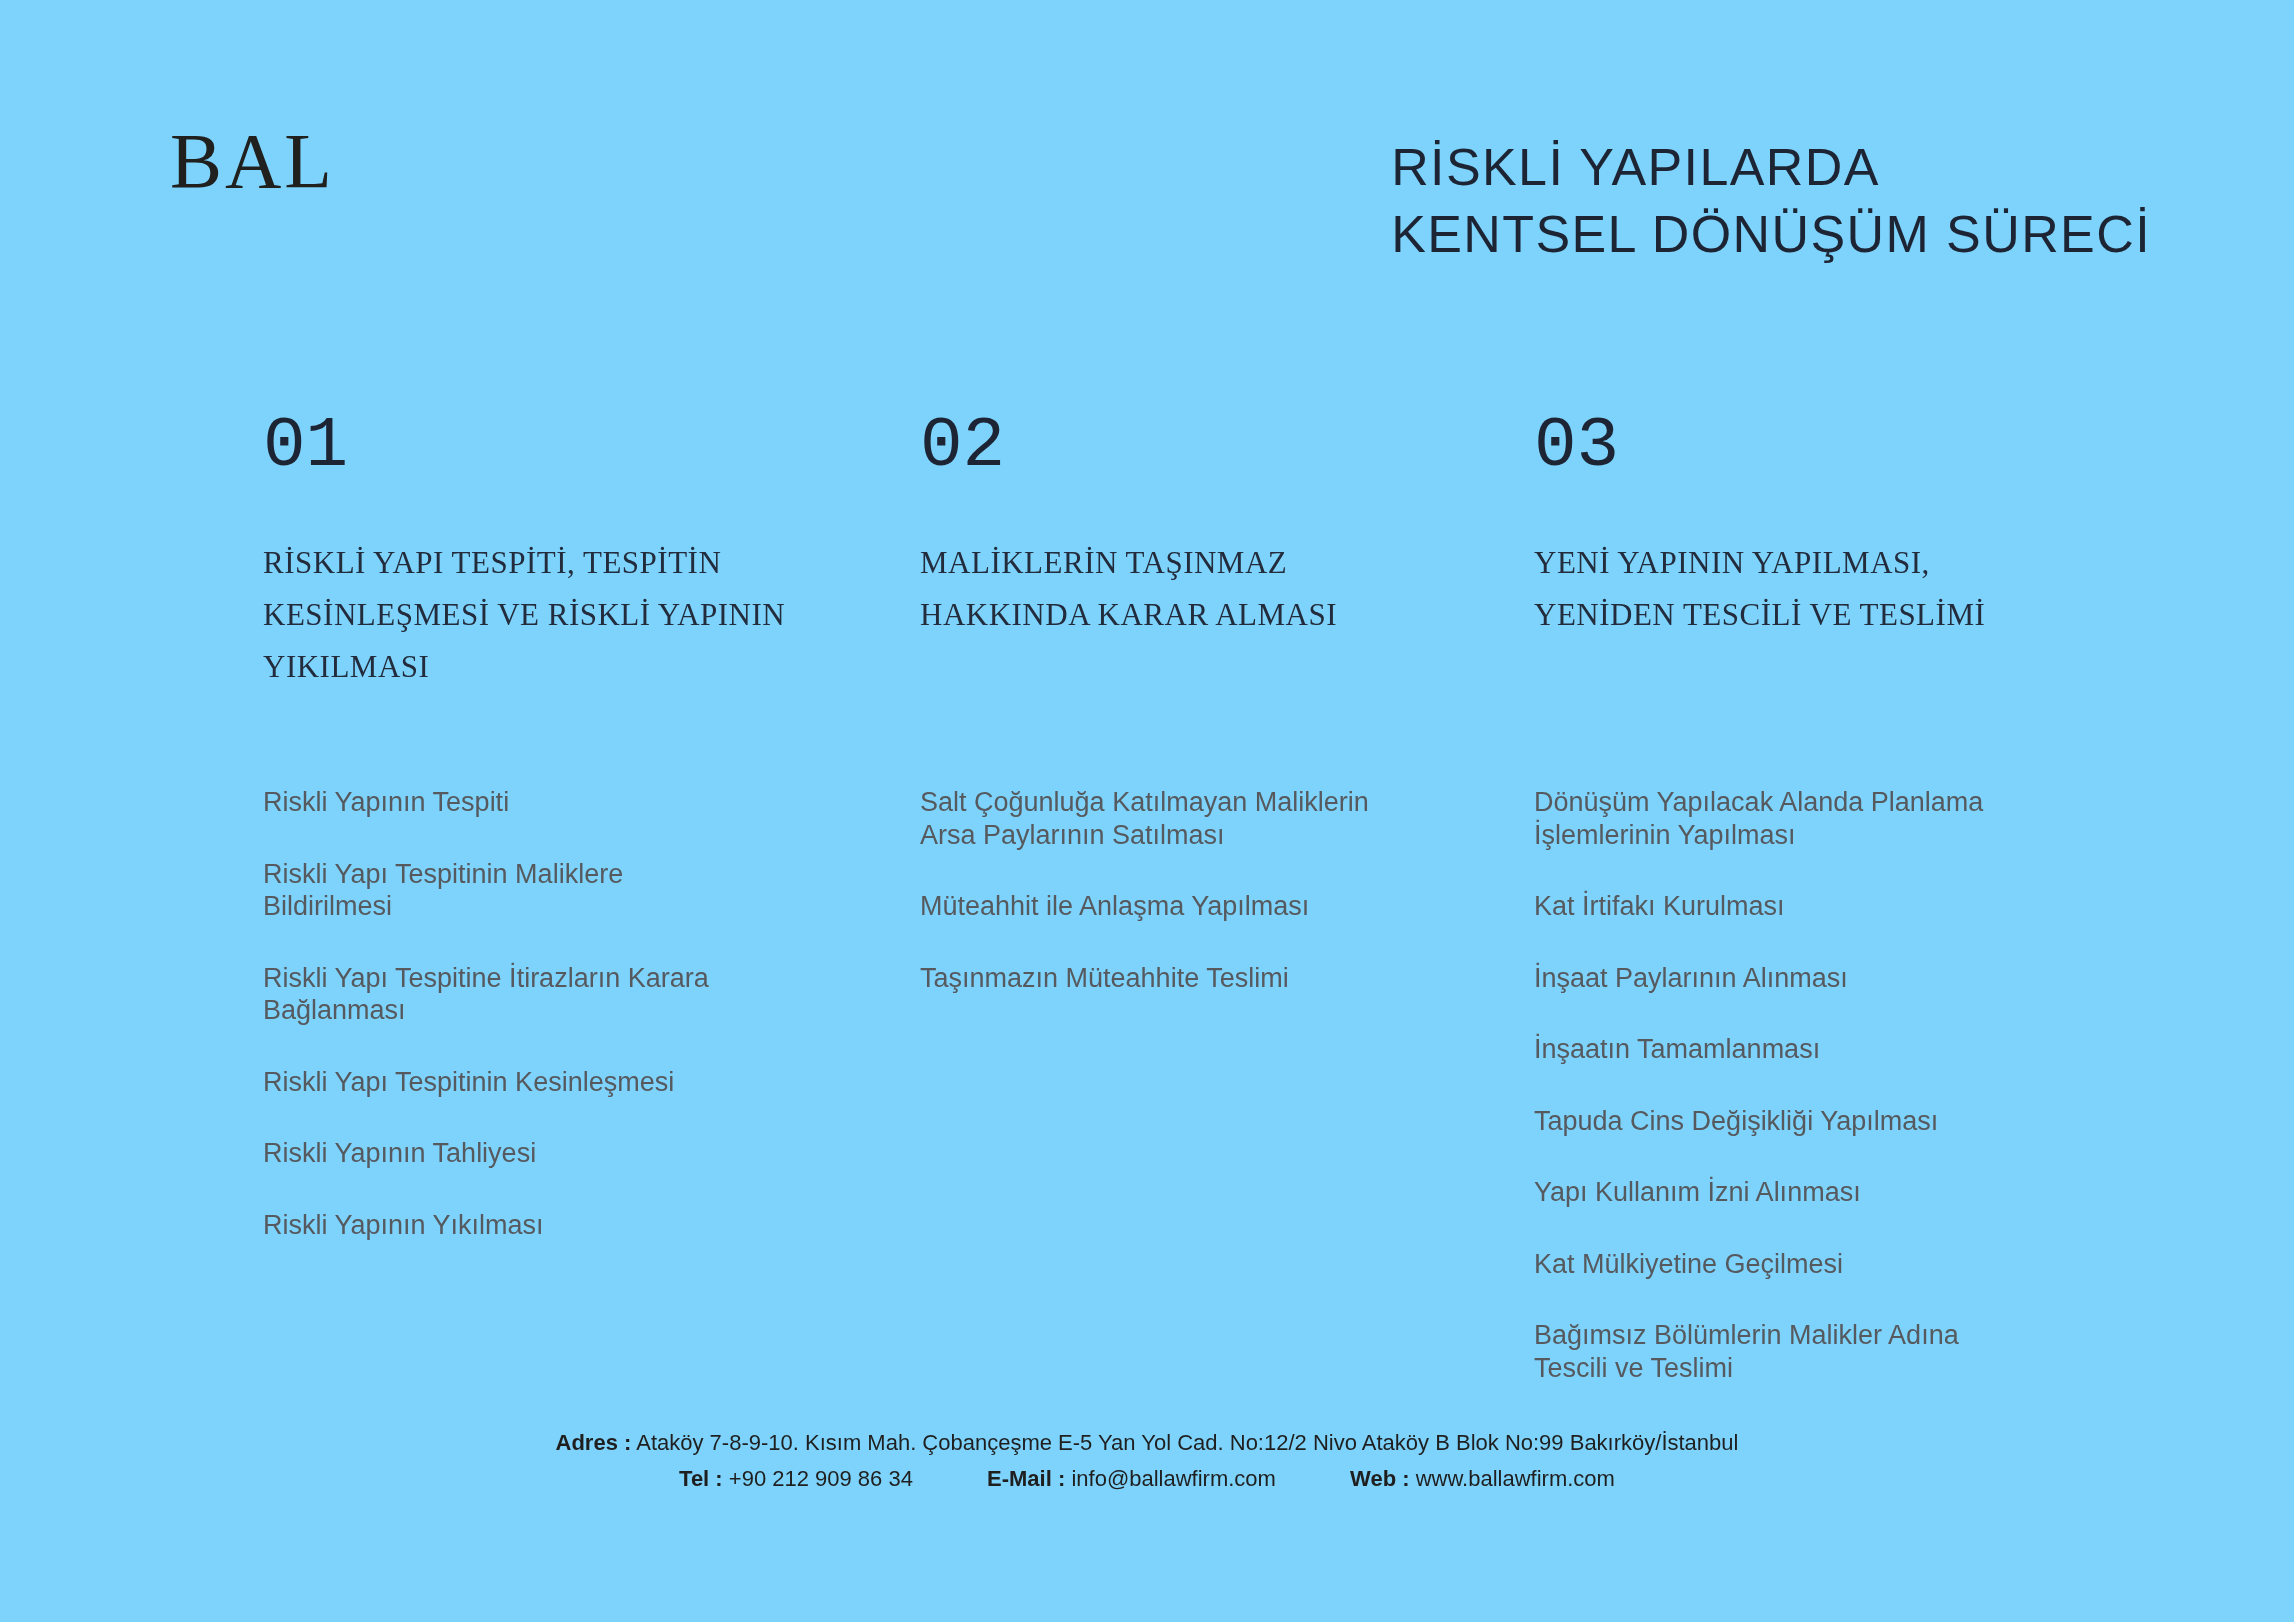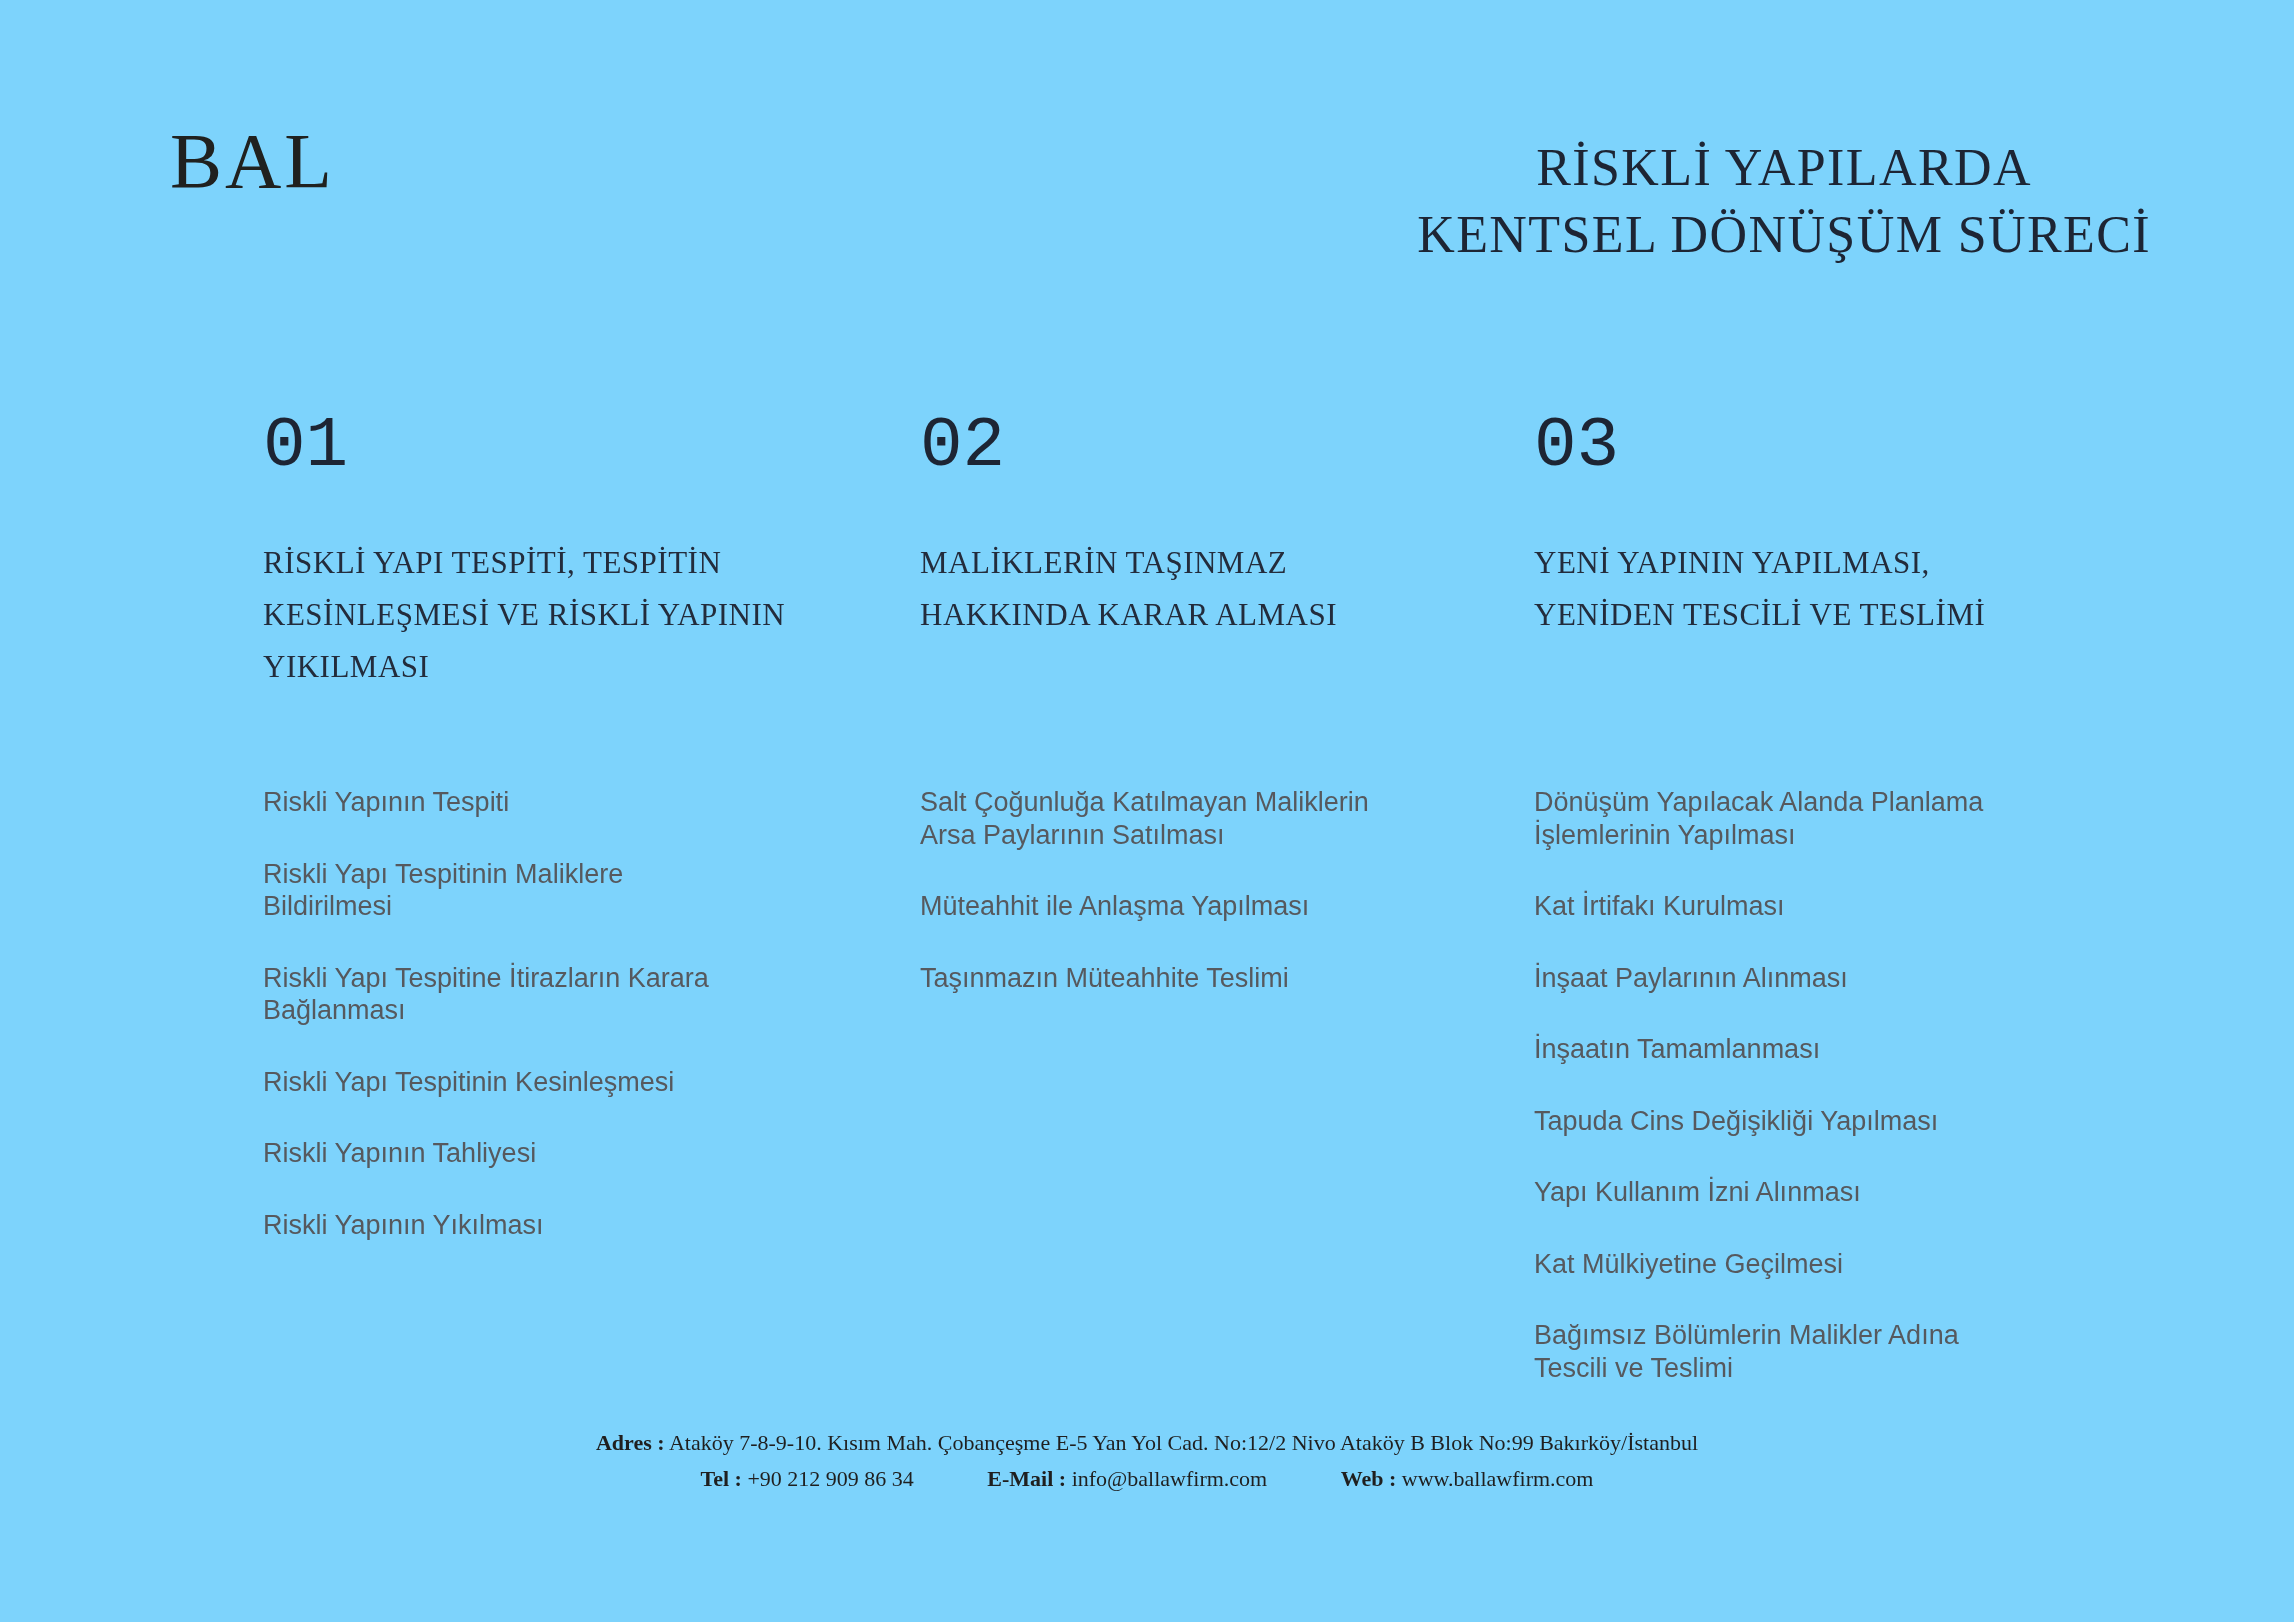--- a/index.html
+++ b/index.html
@@ -18,22 +18,22 @@
     font-family:"Liberation Serif","DejaVu Serif",serif;
     font-size:78px;
     line-height:1;
     color:#20211f;
     letter-spacing:2.9px;
     font-weight:400;
   }
   .page-title{
     position:absolute;
     right:143px; top:134px;
-    text-align:center;
-    font-family:Liberation Serif, serif;
+    text-align:left;
+    font-family:Liberation Sans, sans-serif;
     font-size:52px;
     line-height:67px;
     color:#1d2534;
     letter-spacing:1.4px;
     font-weight:500;
     white-space:nowrap;
   }
   
   .col{
     position:absolute;
@@ -76,21 +76,21 @@
     color:#56595e;
     margin-bottom:31px;
     margin-top:39px;
   }
   
   .footer{
     position:absolute;
     left:0; top:1428px;
     width:100%;
     text-align:center;
-    font-family:Liberation Serif, serif;
+    font-family:Liberation Sans, sans-serif;
     color:#1f1f1f;
   }
   .footer-line{
     font-size:22px;
     line-height:29px;
   }
   .footer-line + .footer-line{margin-top:6.7px;}
   .footer-label{font-weight:700;}
   .footer-seg{display:inline-block;margin:0 34px;white-space:nowrap;}
   .footer-value{font-weight:400;}

